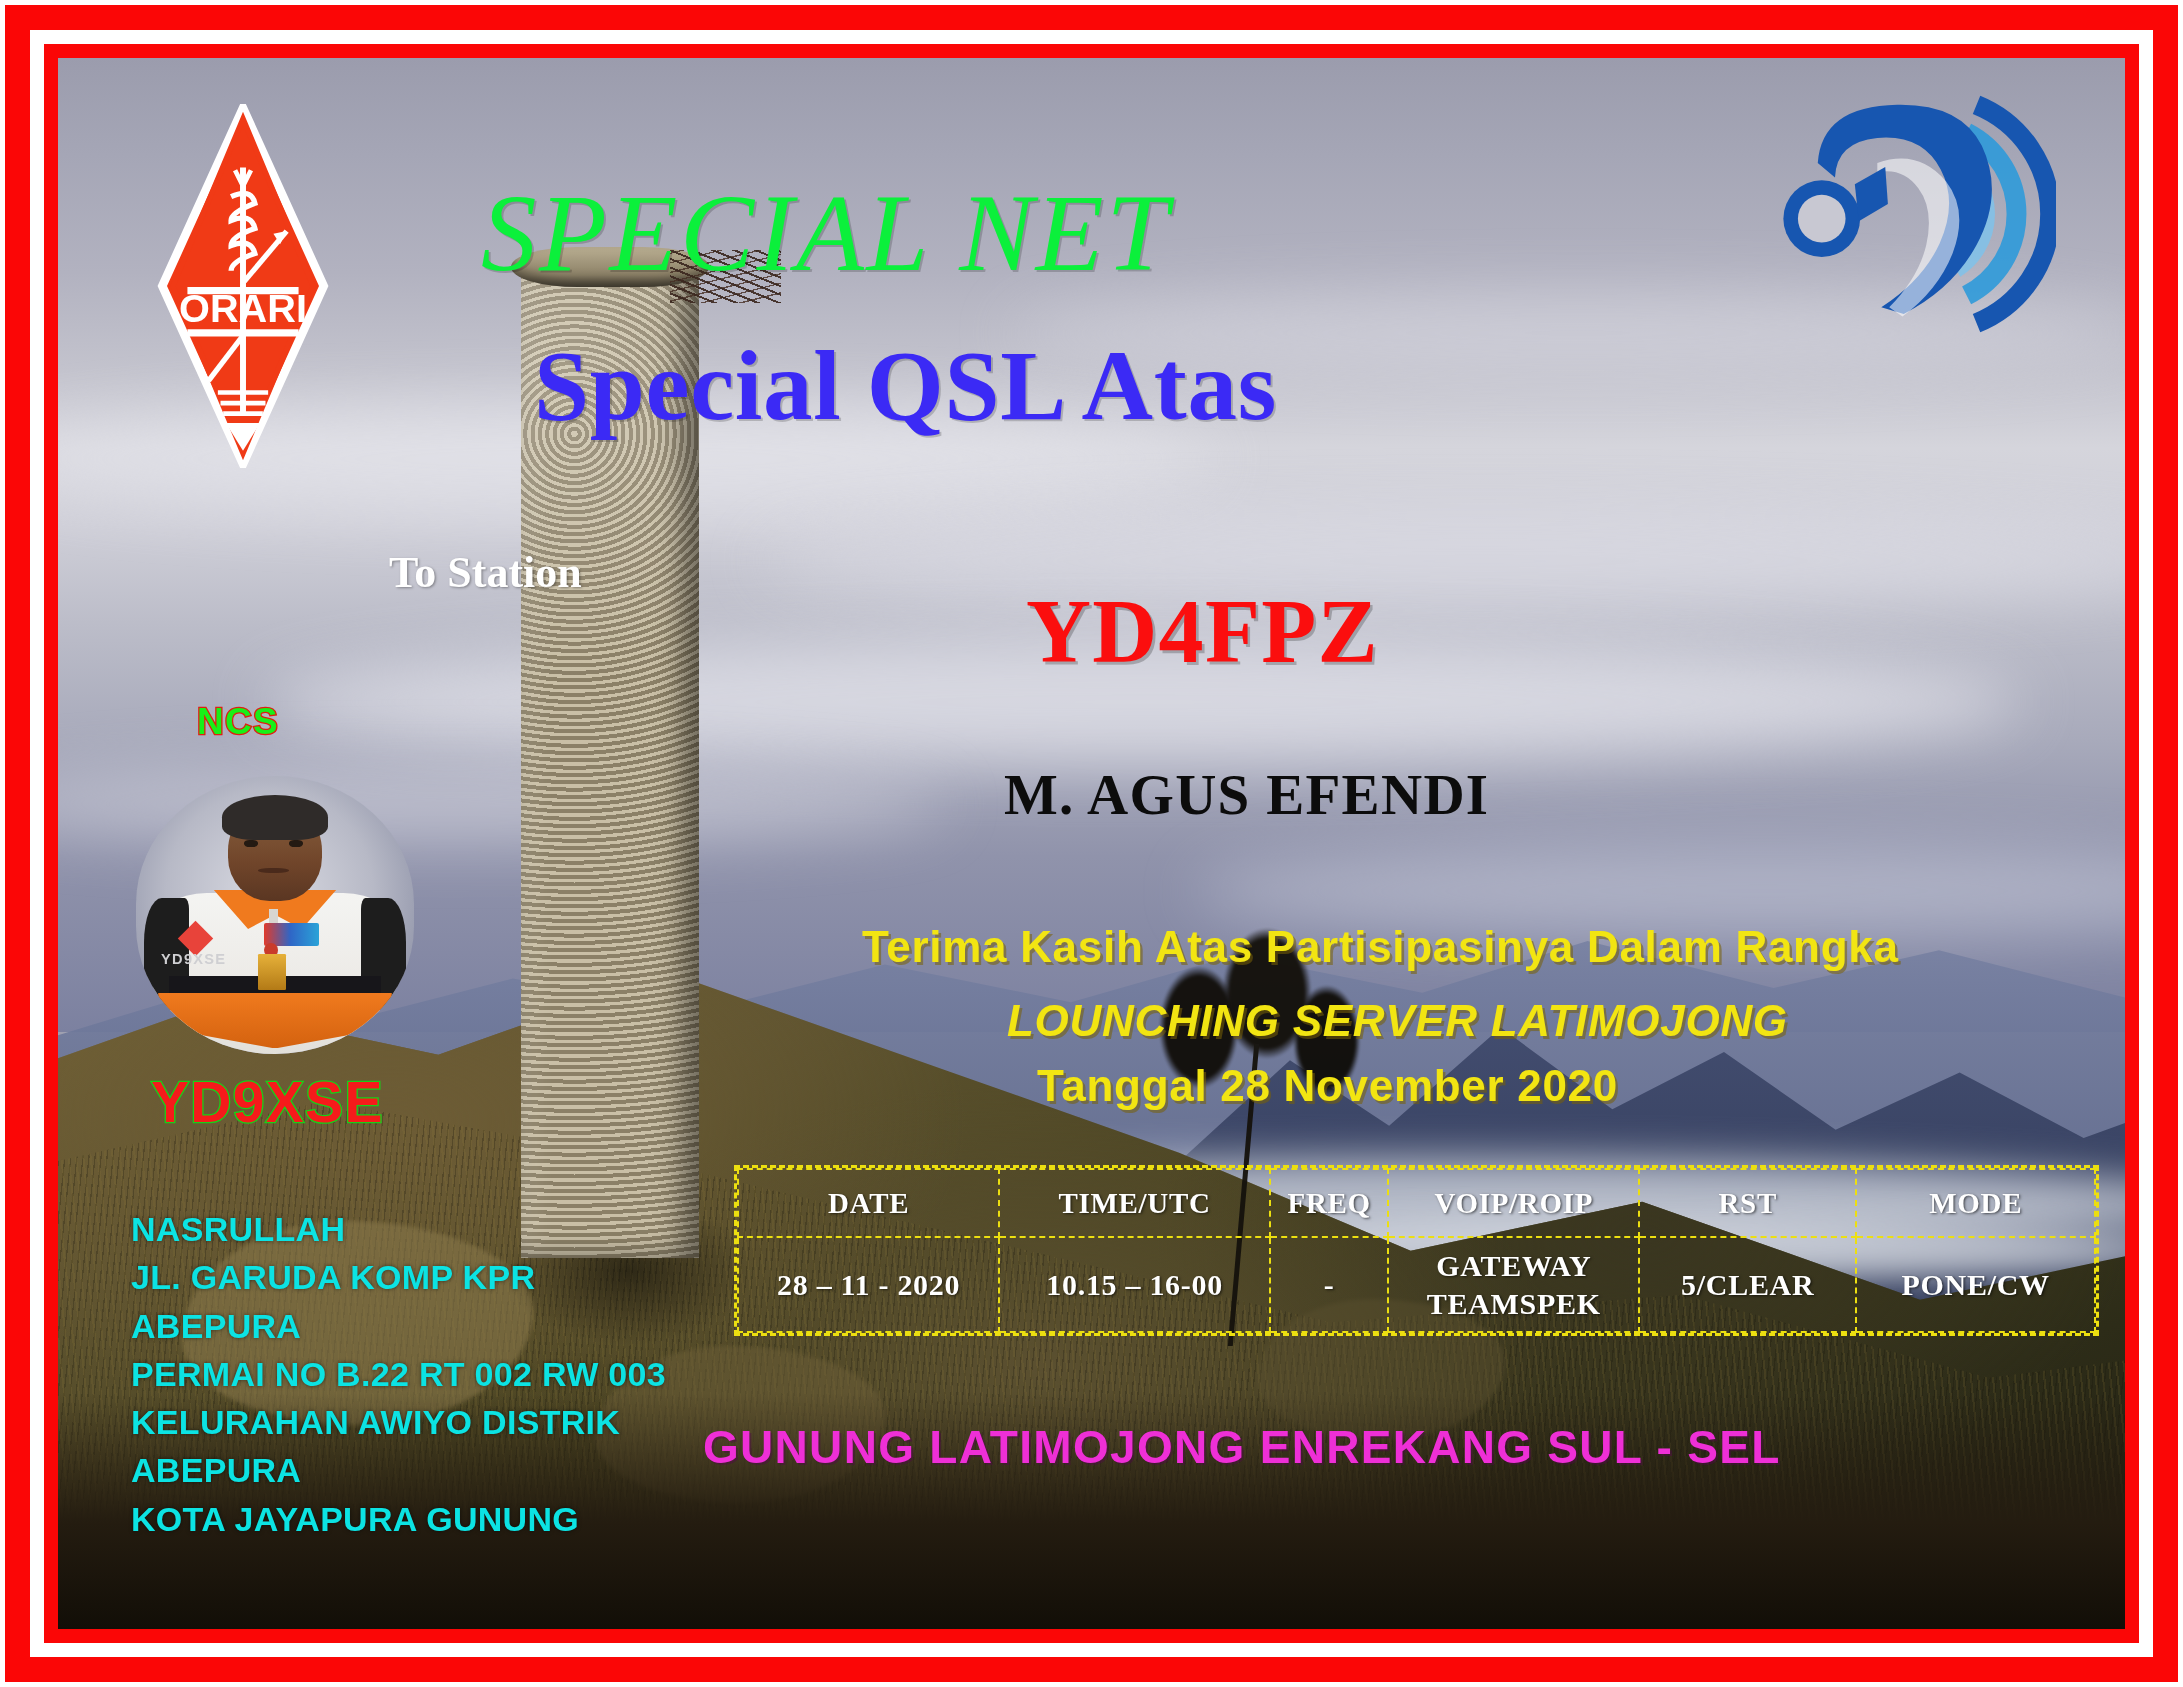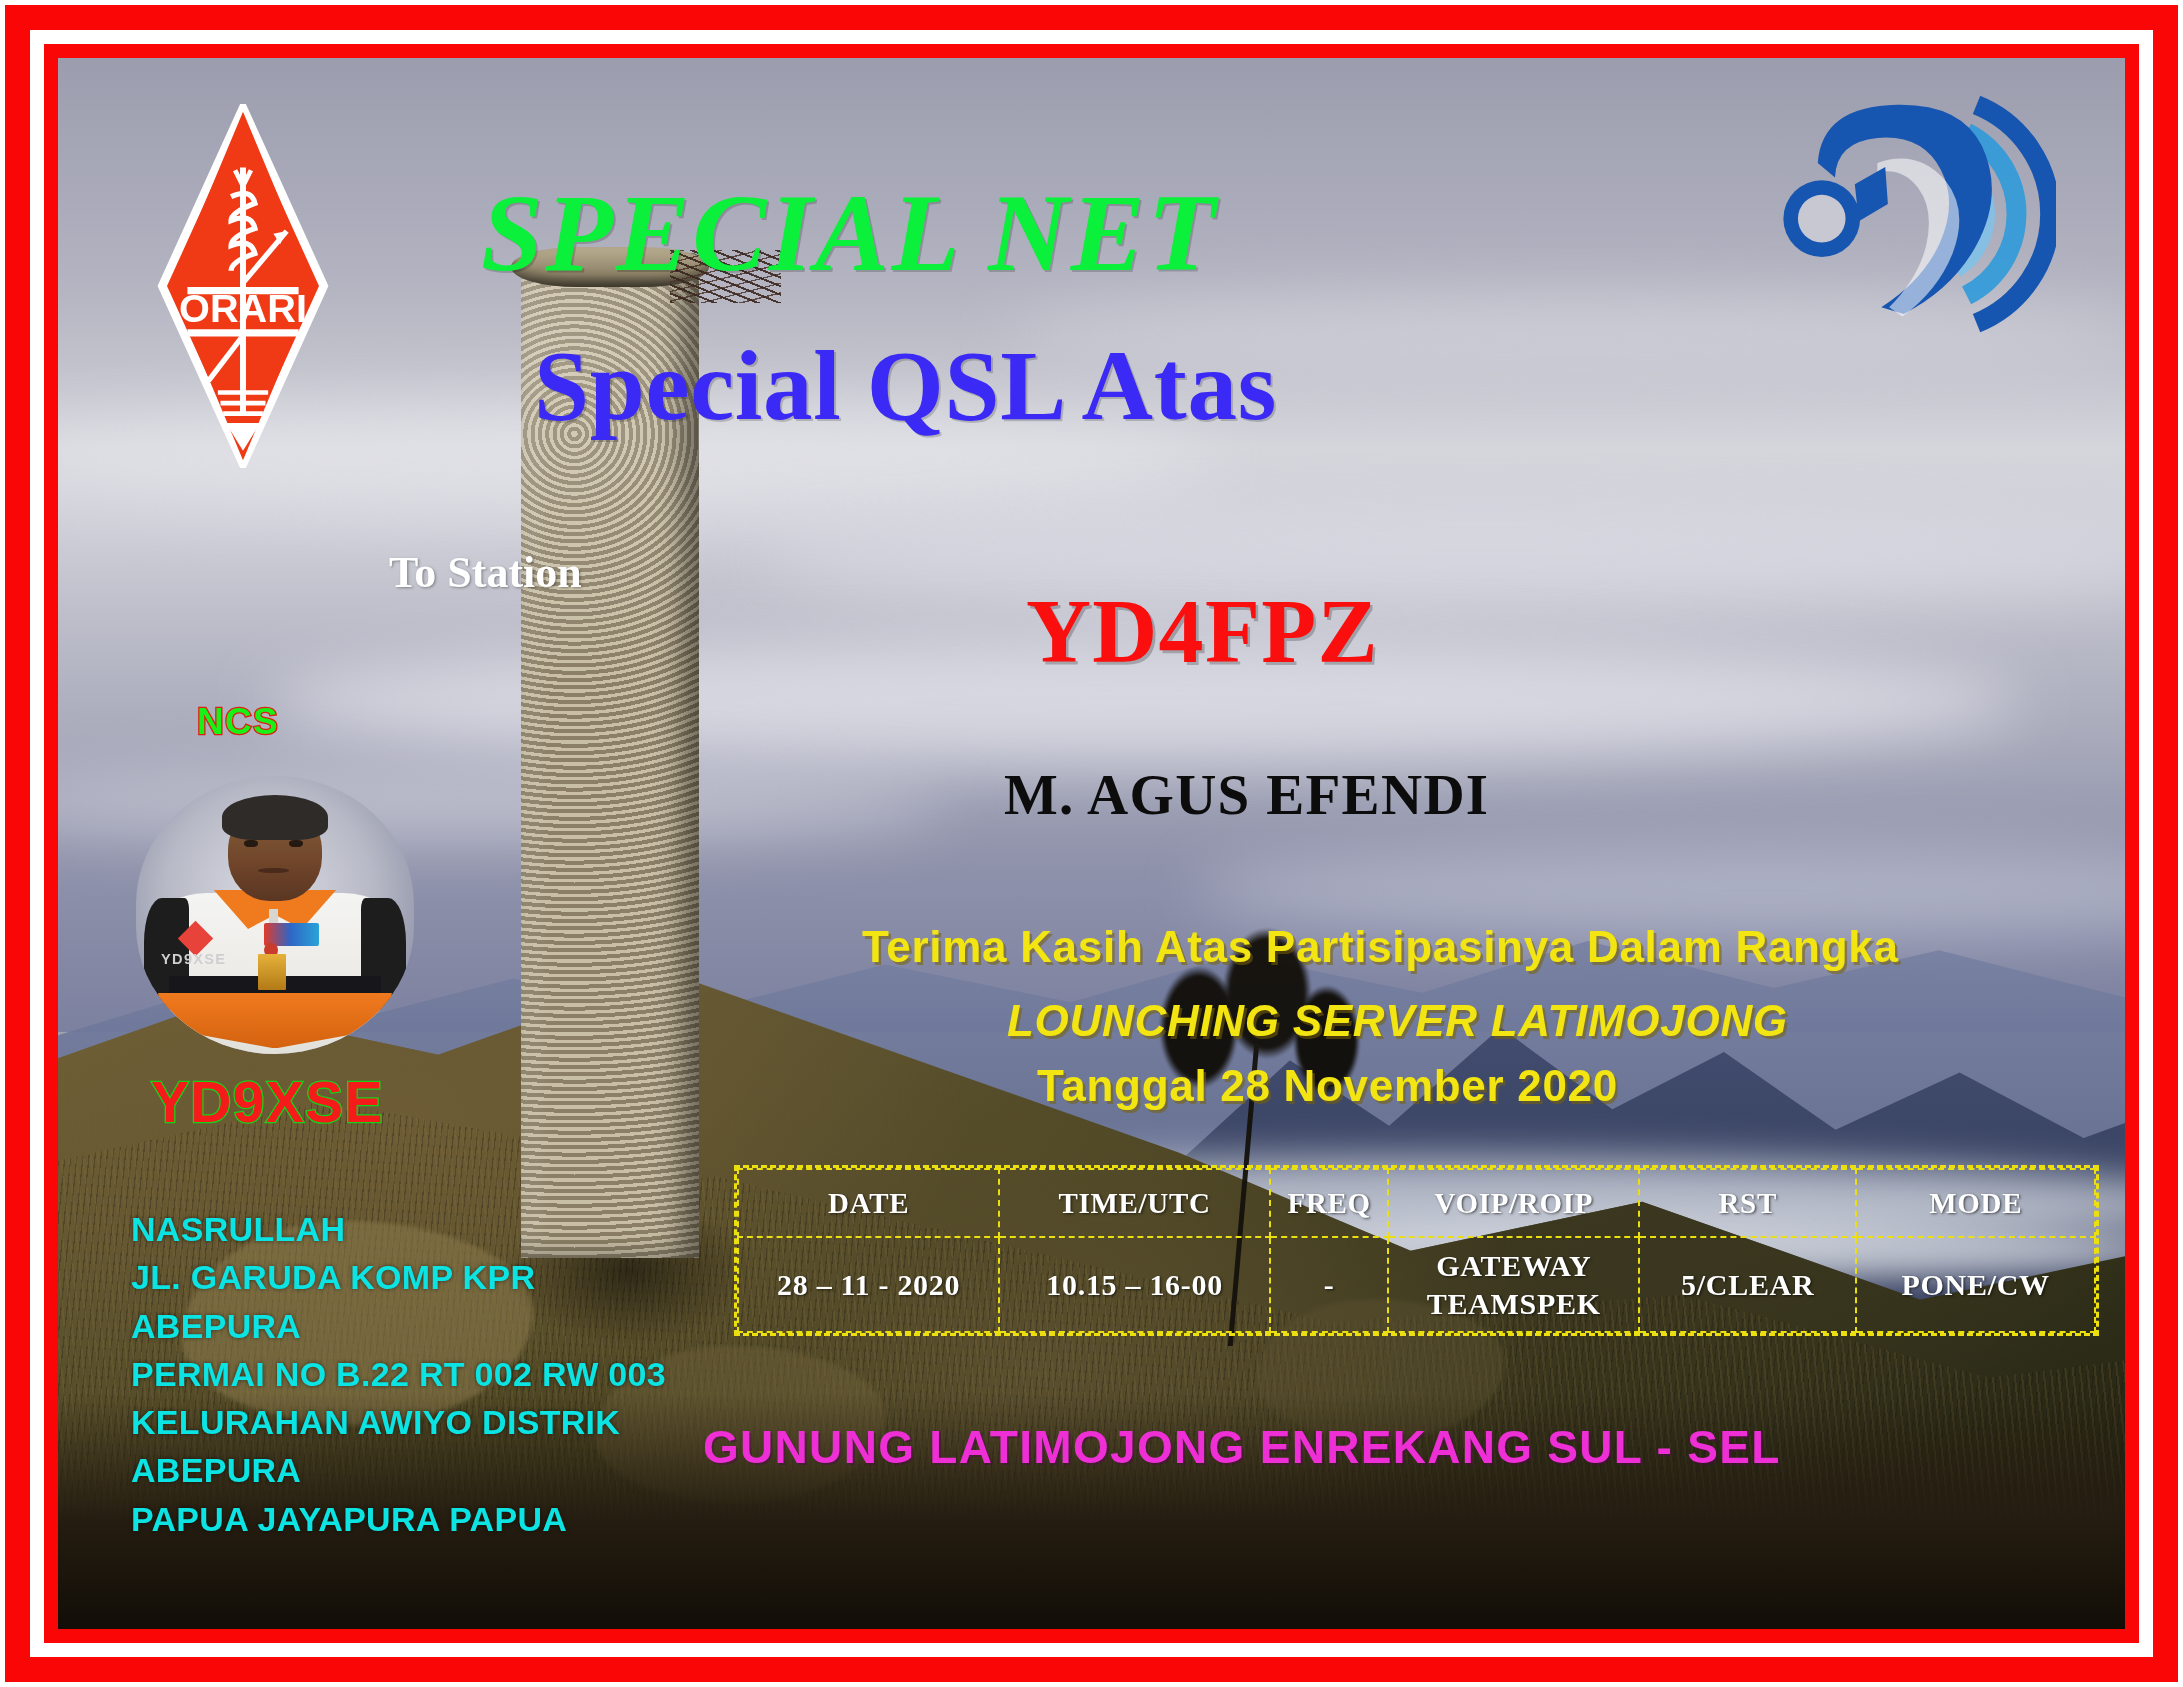--- a/index.html
+++ b/index.html
@@ -166,21 +166,21 @@
   
   .orari{position:absolute;left:99px;top:46px;width:172px;height:364px;}
   
   .headset{position:absolute;right:69px;top:26.5px;width:278px;height:258px;}
 
   .t{position:absolute;white-space:nowrap;line-height:1;}
 
   .title-net{
     left:423px;top:119px;
     font-family:"Liberation Serif",serif;
-    font-style:italic;font-weight:bold;
+    font-style:italic;font-weight:normal;
     font-size:111px;color:#0bf03b;
     letter-spacing:2.6px;
     text-shadow:2px 2px 0 rgba(0,0,0,.18);
   }
   .title-qsl{
     left:476px;top:278px;
     font-family:"Liberation Serif",serif;
     font-weight:bold;font-size:99px;color:#3b2af5;
     letter-spacing:0.7px;
     text-shadow:2px 2px 0 rgba(0,0,0,.18);
@@ -434,21 +434,21 @@
 
       <div class="t yd9xse">YD9XSE</div>
 
       <div class="addr">
         <div>NASRULLAH</div>
         <div>JL. GARUDA KOMP KPR</div>
         <div>ABEPURA</div>
         <div>PERMAI NO B.22 RT 002 RW 003</div>
         <div>KELURAHAN AWIYO DISTRIK</div>
         <div>ABEPURA</div>
-        <div>PAPUA JAYAPURA PAPUA</div>
+        <div>KOTA JAYAPURA GUNUNG</div>
       </div>
 
       <div class="t callsign-big">YD4FPZ</div>
       <div class="t opname">M. AGUS EFENDI</div>
       <div class="t launch">LOUNCHING SERVER LATIMOJONG</div>
       <div class="t thanks">Terima Kasih Atas Partisipasinya Dalam Rangka</div>
       <div class="t tanggal">Tanggal  28  November  2020</div>
 
       <div class="logtable">
         <table>

